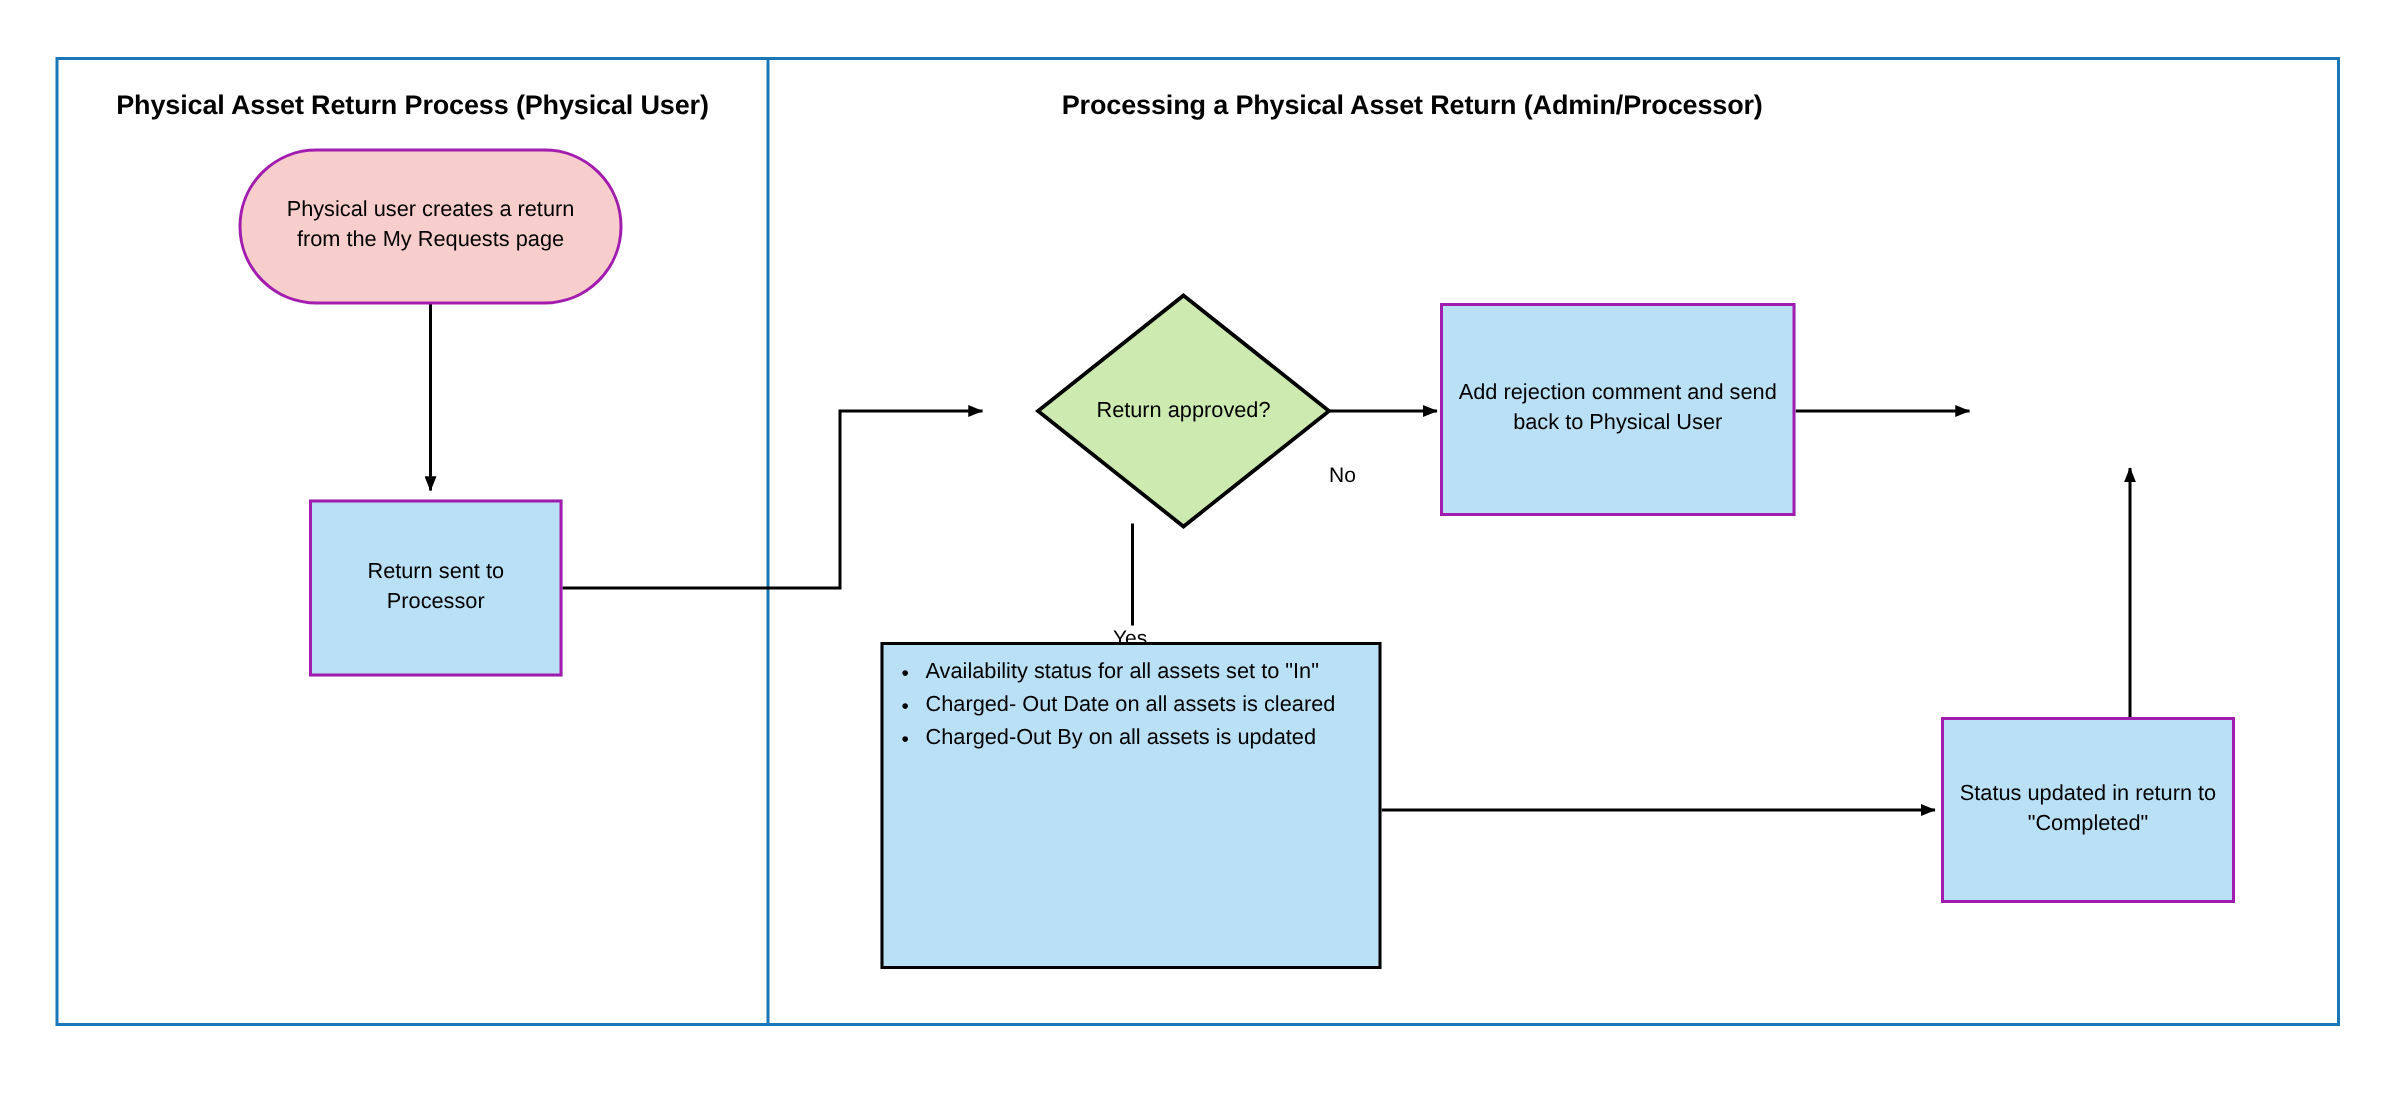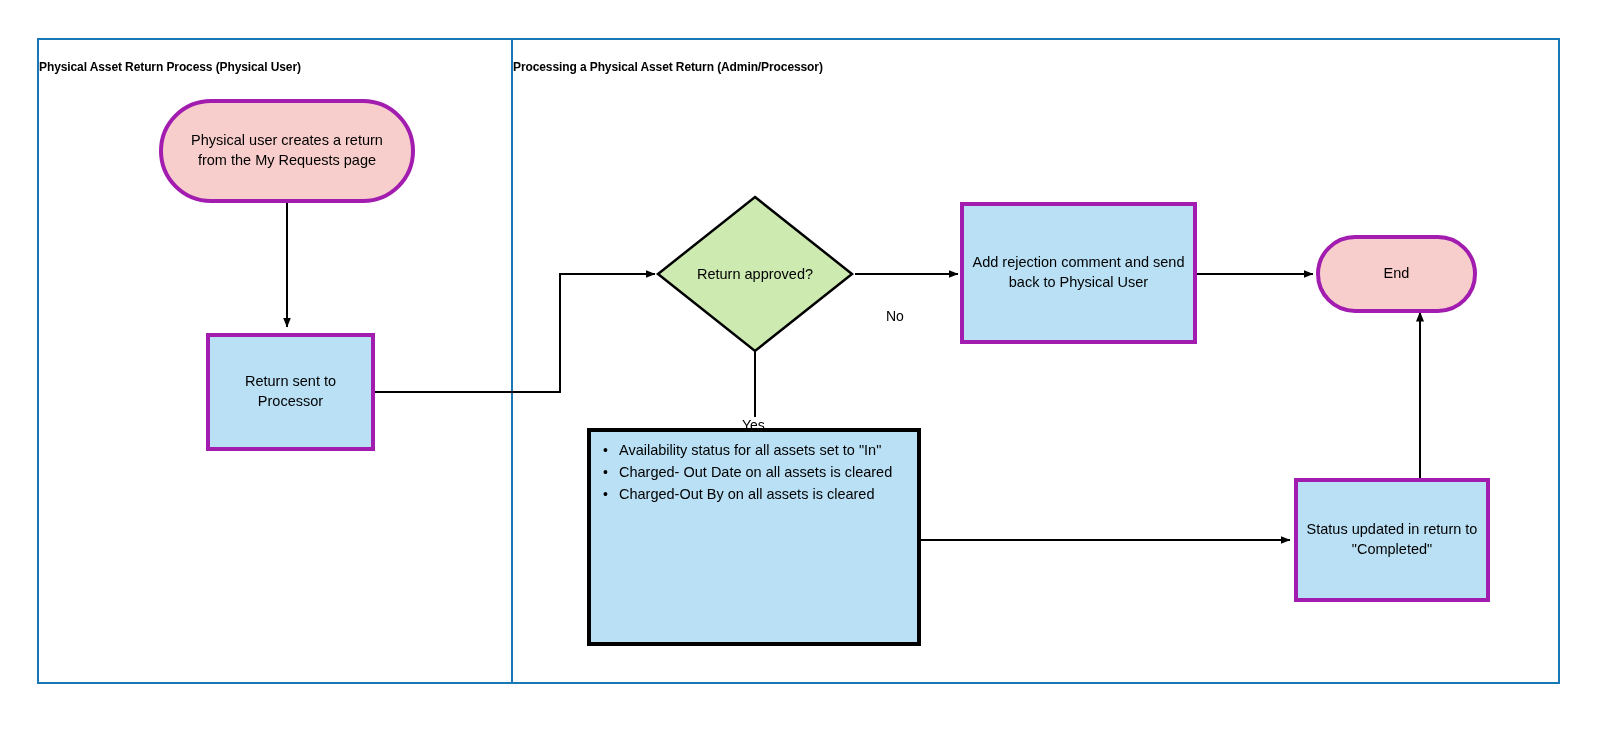--- a/index.html
+++ b/index.html
@@ -32,42 +32,42 @@
   .lane-divider {
     position: absolute;
     left: 511px;
     top: 38px;
     width: 2px;
     height: 646px;
     background: #1877b6;
   }
   .lane-title {
     position: absolute;
-    font-size: 12px;
+    font-size: 18px;
     font-weight: bold;
     color: #000000;
-    text-align: left;
+    text-align: center;
     white-space: nowrap;
     letter-spacing: -0.1px;
   }
   #lane-title-left { left: 39px; top: 60px; width: 472px; }
   #lane-title-right { left: 513px; top: 60px; width: 857px; }
 
   
   .node {
     position: absolute;
     box-sizing: border-box;
     display: flex;
     align-items: center;
     justify-content: center;
     text-align: center;
     font-size: 14.5px;
     line-height: 1.35;
     color: #000000;
-    border: 4px solid #a21caf;
+    border: 2px solid #a21caf;
   }
   .node-terminator {
     background: #f8cecc;
     border-radius: 999px;
   }
   .node-process {
     background: #b9e0f5;
   }
   .node-decision-wrap {
     position: absolute;
@@ -87,21 +87,21 @@
     font-size: 14.5px;
     color: #000000;
     text-align: center;
   }
 
   
   .node-list {
     position: absolute;
     box-sizing: border-box;
     background: #b9e0f5;
-    border: 4px solid #000000;
+    border: 2px solid #000000;
     padding: 8px 10px 6px 6px;
   }
   .node-list ul {
     margin: 0;
     padding: 0 0 0 22px;
     list-style: none;
   }
   .node-list li {
     position: relative;
     font-size: 14.5px;
@@ -174,40 +174,37 @@
   <div class="edge-label" style="left:740px; top:373px;">Yes</div>
 
   <div class="node node-terminator" style="left:159px; top:99px; width:256px; height:104px; padding:0 16px;">
     <span>Physical user creates a return from the My Requests page</span>
   </div>
 
   <div class="node node-process" style="left:206px; top:333px; width:169px; height:118px; padding:0 10px;">
     <span>Return sent to Processor</span>
   </div>
 
-  <div class="node-decision-wrap" style="left:655px; top:194px; width:200px; height:160px;">
+  <div class="node-decision-wrap" style="left:689px; top:194px; width:200px; height:160px;">
     <svg class="node-decision-shape" viewBox="0 0 200 160" xmlns="http://www.w3.org/2000/svg">
       <polygon points="100,3 197,80 100,157 3,80" fill="#cdeab0" stroke="#000000" stroke-width="2.5"></polygon>
     </svg>
     <div class="node-decision-label">Return approved?</div>
   </div>
 
   <div class="node node-process" style="left:960px; top:202px; width:237px; height:142px; padding:0 8px;">
     <span>Add rejection comment and send back to Physical User</span>
   </div>
 
-  <div class="node node-terminator" style="left:1316px; top:235px; width:161px; height:78px; padding:0 12px;">
-    <span>End</span>
-  </div>
 
   <div class="node-list" style="left:587px; top:428px; width:334px; height:218px;">
     <ul>
       <li>Availability status for all assets set to "In"</li>
       <li>Charged- Out Date on all assets is cleared</li>
-      <li>Charged-Out By on all assets is cleared</li>
+      <li>Charged-Out By on all assets is updated</li>
     </ul>
   </div>
 
   <div class="node node-process" style="left:1294px; top:478px; width:196px; height:124px; padding:0 8px;">
     <span>Status updated in return to "Completed"</span>
   </div>
 
 </div>
 
 </body></html>

